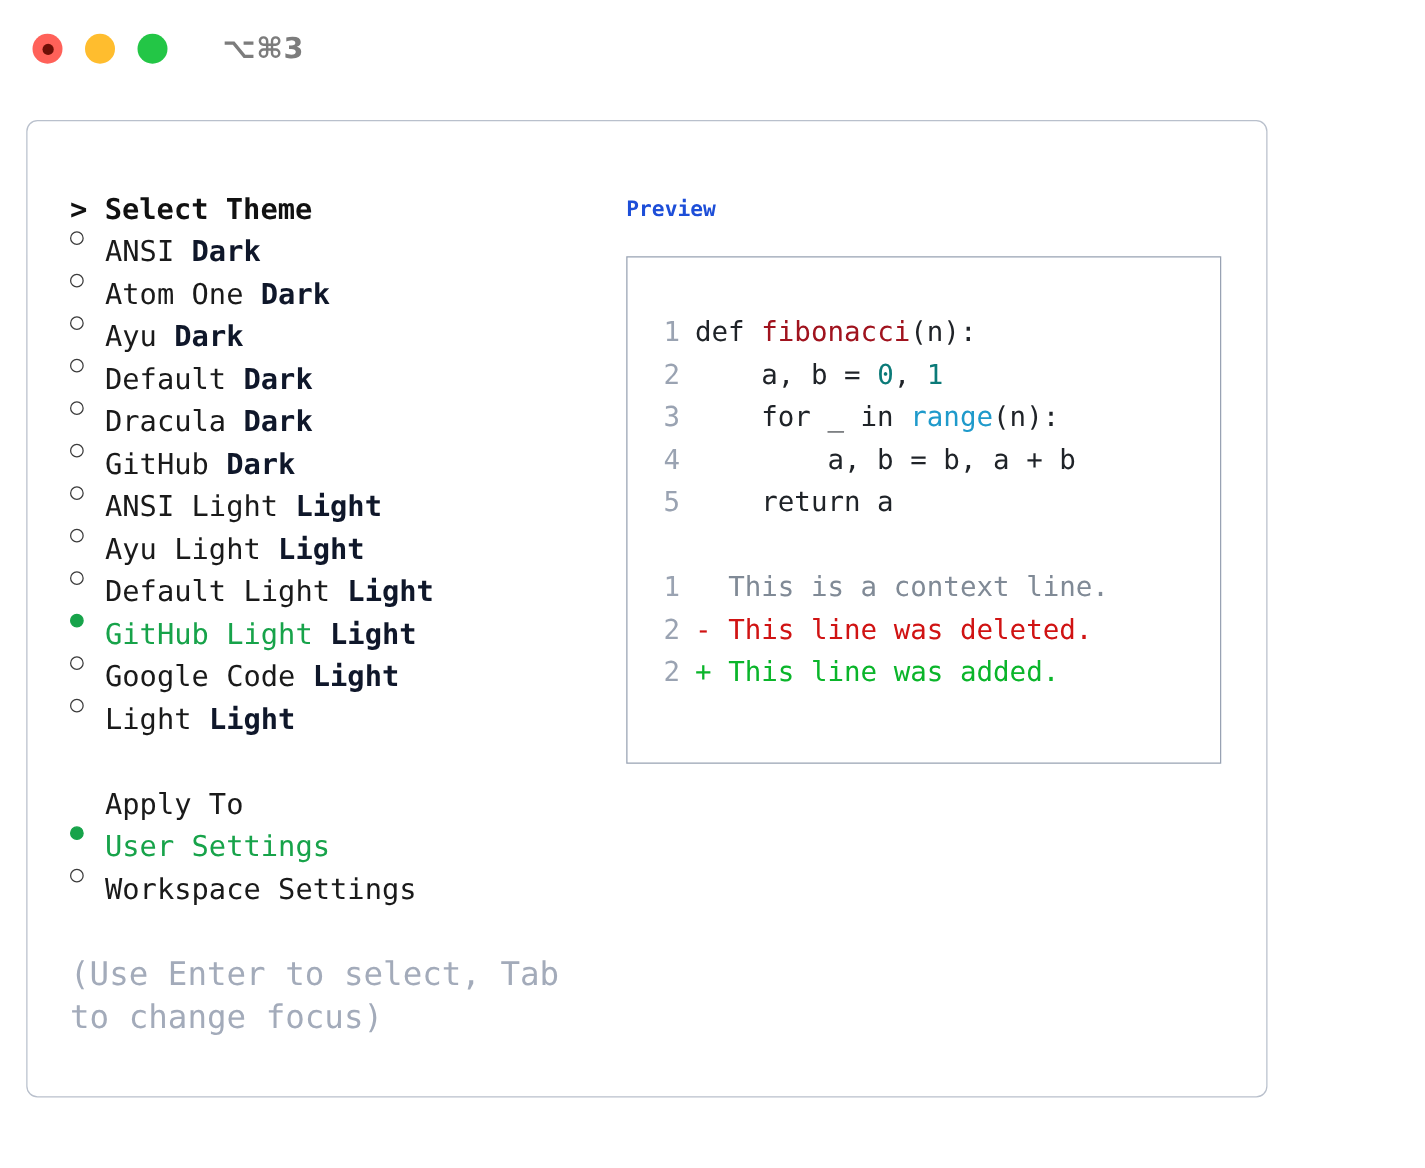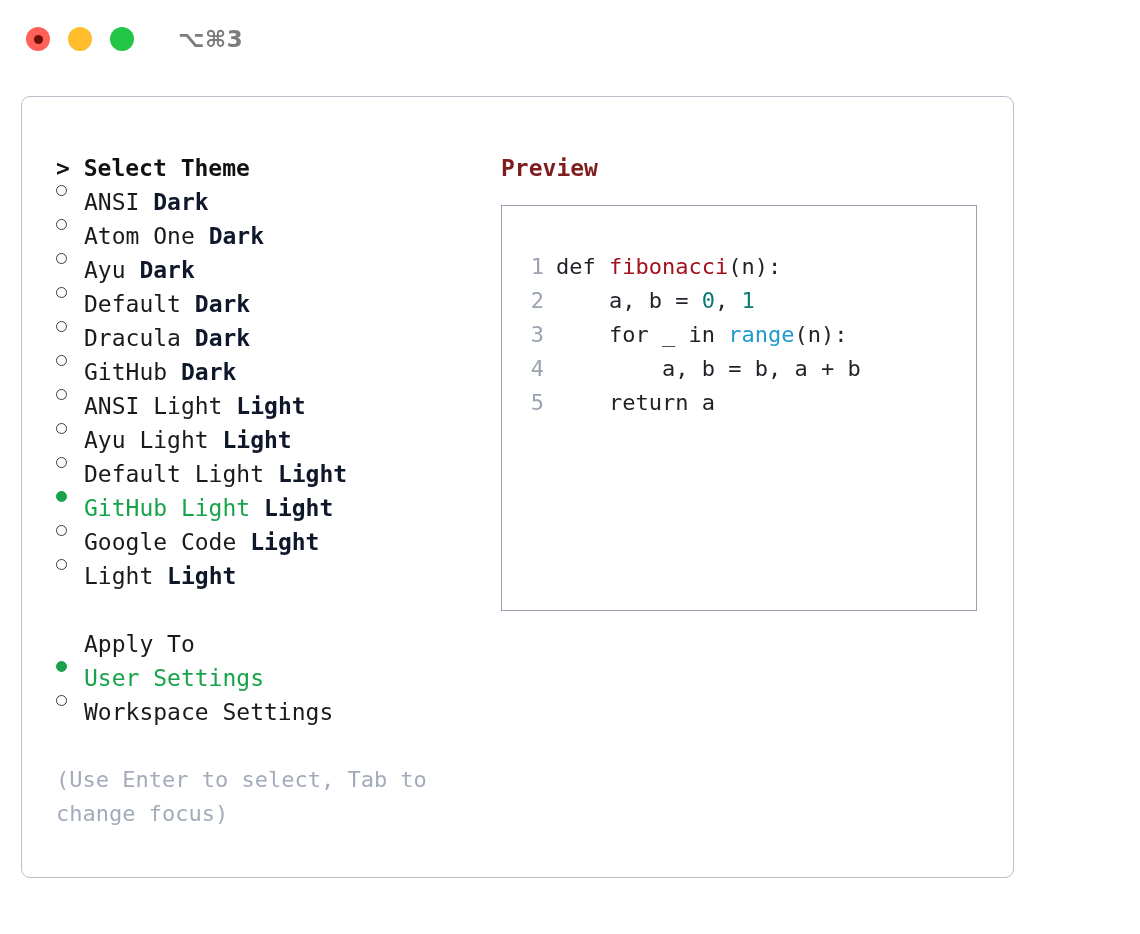--- a/index.html
+++ b/index.html
@@ -146,31 +146,31 @@
     background: #17a34a;
   }
   .opt .label { color: #1a1a1a; }
   .opt.selected .label { color: #17a34a; }
   .opt .tag { color: #0f172a; font-weight: bold; }
 
   .spacer-sm { height: 34px; }
 
   .hint {
     margin-top: 34px;
-    font-size: 22px;
+    font-size: 26px;
     line-height: 34px;
     color: #a3abba;
     width: 410px;
   }
 
   
   .preview-title {
-    font-size: 23px;
+    font-size: 17px;
     font-weight: bold;
-    color: #7f1d1d;
+    color: #1d4ed8;
     line-height: 34px;
   }
 
   .preview-box {
     margin-top: 20px;
     width: 476px;
     height: 406px;
     border: 1.6px solid #98a2b3;
     background: #ffffff;
     box-sizing: border-box;
@@ -254,18 +254,23 @@
 
         <div class="preview-box">
           <div id="code-sample">
               <div class="code"><span class="ln">1</span><span class="tok-plain">def </span><span class="tok-func">fibonacci</span><span class="tok-plain">(n):</span></div>
               <div class="code"><span class="ln">2</span><span class="tok-plain">    a, b = </span><span class="tok-num">0</span><span class="tok-plain">, </span><span class="tok-num">1</span></div>
               <div class="code"><span class="ln">3</span><span class="tok-plain">    for _ in </span><span class="tok-builtin">range</span><span class="tok-plain">(n):</span></div>
               <div class="code"><span class="ln">4</span><span class="tok-plain">        a, b = b, a + b</span></div>
               <div class="code"><span class="ln">5</span><span class="tok-plain">    return a</span></div>
             </div>
           <div class="code-gap"></div>
+          <div id="diff-sample">
+              <div class="code"><span class="ln">1</span><span class="tok-ctx">  </span><span class="tok-ctx">This is a context line.</span></div>
+              <div class="code"><span class="ln">2</span><span class="tok-del">- </span><span class="tok-del">This line was deleted.</span></div>
+              <div class="code"><span class="ln">2</span><span class="tok-add">+ </span><span class="tok-add">This line was added.</span></div>
+            </div>
         </div>
       </div>
 
     </div>
   </div>
 </div>
 
 </body></html>

